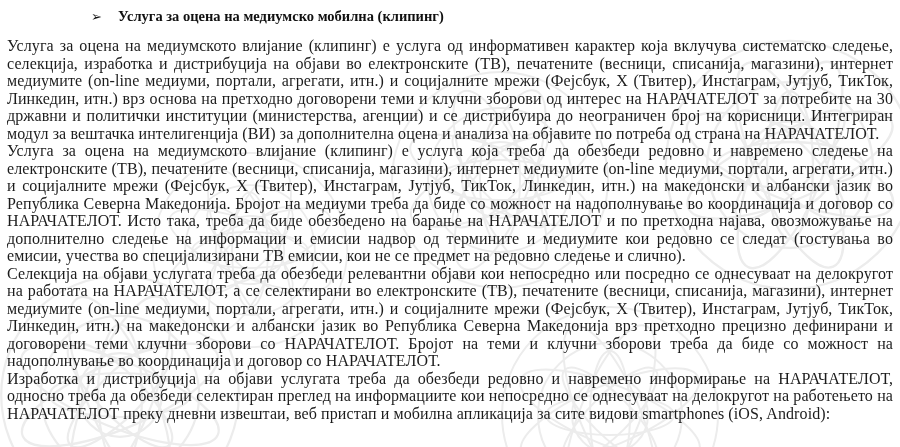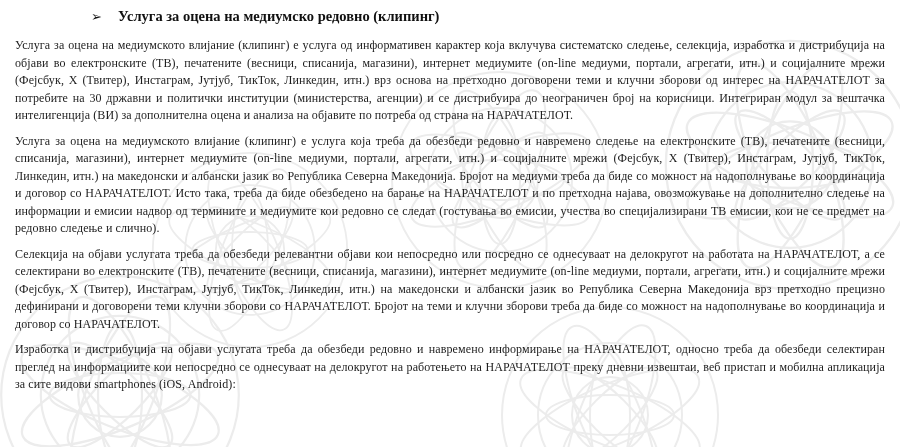--- a/index.html
+++ b/index.html
@@ -36,22 +36,22 @@
     font-weight: bold;
     font-size: 14.5px;
     color: #101010;
   }
   .heading .bullet {
     font-family: "DejaVu Sans", sans-serif;
     font-size: 13px;
     margin-right: 16px;
   }
   .body-text p {
-    margin: 8px;
-    font-size: 12px;
+    margin: 0;
+    font-size: 16px;
     line-height: 17.5px;
     text-align: justify;
     letter-spacing: 0.1px;
   }
 </style>
 </head>
 <body>
 
 <div class="page">
 
@@ -75,21 +75,21 @@
     <use href="#motif" transform="translate(790,165) scale(1.15)"></use>
     <use href="#motif" transform="translate(120,395) scale(1.1)"></use>
     <use href="#motif" transform="translate(610,415)"></use>
     <use href="#motif" transform="translate(250,250) scale(0.9)"></use>
   </svg>
 
   <div class="content">
 
     <div class="heading">
       <span class="bullet">➢</span>
-      <span class="heading-text">Услуга за оцена на медиумско редовно (клипинг)</span>
+      <span class="heading-text">Услуга за оцена на медиумско мобилна (клипинг)</span>
     </div>
 
     <div class="body-text">
       <p>Услуга за оцена на медиумското влијание (клипинг) е услуга од информативен карактер која вклучува систематско следење, селекција, изработка и дистрибуција на објави во електронските (ТВ), печатените (весници, списанија, магазини), интернет медиумите (on-line медиуми, портали, агрегати, итн.) и социјалните мрежи (Фејсбук, X (Твитер), Инстаграм, Јутјуб, ТикТок, Линкедин, итн.) врз основа на претходно договорени теми и клучни зборови од интерес на НАРАЧАТЕЛОТ за потребите на 30 државни и политички институции (министерства, агенции) и се дистрибуира до неограничен број на корисници. Интегриран модул за вештачка интелигенција (ВИ) за дополнителна оцена и анализа на објавите по потреба од страна на НАРАЧАТЕЛОТ.</p>
       <p>Услуга за оцена на медиумското влијание (клипинг) е услуга која треба да обезбеди редовно и навремено следење на електронските (ТВ), печатените (весници, списанија, магазини), интернет медиумите (on-line медиуми, портали, агрегати, итн.) и социјалните мрежи (Фејсбук, X (Твитер), Инстаграм, Јутјуб, ТикТок, Линкедин, итн.) на македонски и албански јазик во Република Северна Македонија. Бројот на медиуми треба да биде со можност на надополнување во координација и договор со НАРАЧАТЕЛОТ. Исто така, треба да биде обезбедено на барање на НАРАЧАТЕЛОТ и по претходна најава, овозможување на дополнително следење на информации и емисии надвор од термините и медиумите кои редовно се следат (гостувања во емисии, учества во специјализирани ТВ емисии, кои не се предмет на редовно следење и слично).</p>
       <p>Селекција на објави услугата треба да обезбеди релевантни објави кои непосредно или посредно се однесуваат на делокругот на работата на НАРАЧАТЕЛОТ, а се селектирани во електронските (ТВ), печатените (весници, списанија, магазини), интернет медиумите (on-line медиуми, портали, агрегати, итн.) и социјалните мрежи (Фејсбук, X (Твитер), Инстаграм, Јутјуб, ТикТок, Линкедин, итн.) на македонски и албански јазик во Република Северна Македонија врз претходно прецизно дефинирани и договорени теми клучни зборови со НАРАЧАТЕЛОТ. Бројот на теми и клучни зборови треба да биде со можност на надополнување во координација и договор со НАРАЧАТЕЛОТ.</p>
       <p>Изработка и дистрибуција на објави услугата треба да обезбеди редовно и навремено информирање на НАРАЧАТЕЛОТ, односно треба да обезбеди селектиран преглед на информациите кои непосредно се однесуваат на делокругот на работењето на НАРАЧАТЕЛОТ преку дневни извештаи, веб пристап и мобилна апликација за сите видови smartphones (iOS, Android):</p>
     </div>
 
   </div>

